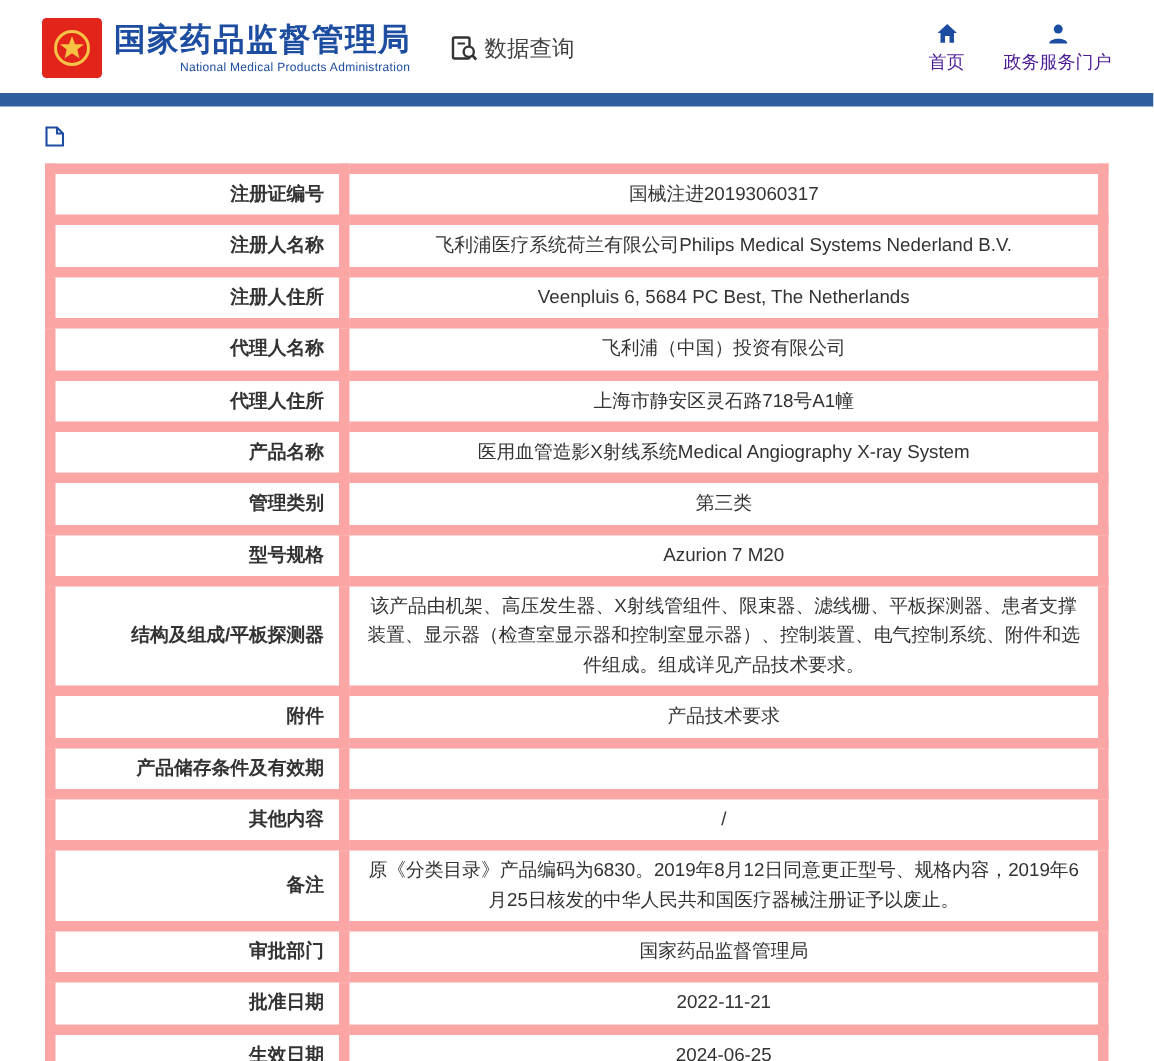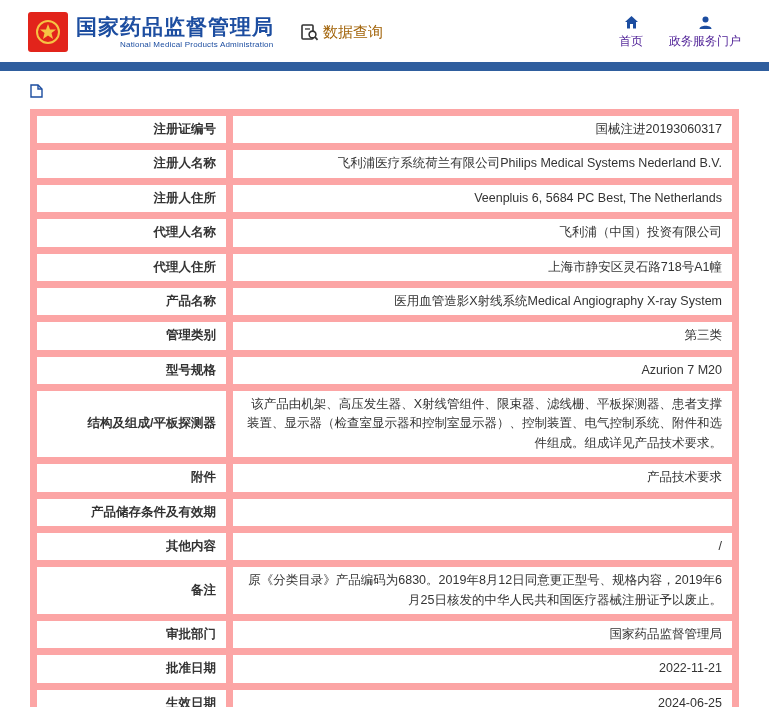--- a/index.html
+++ b/index.html
@@ -13,37 +13,37 @@
   .site-header{
     display:flex; align-items:center;
     padding:11px 28px 9px 28px; background:#fff; height:62px;
   }
   .logo{ width:40px; height:40px; background:#e2241b; border-radius:3px;
     display:flex; align-items:center; justify-content:center; flex:0 0 auto; }
   .title-block{ margin-left:8px; }
   .site-title{ color:#1c4da0; font-size:21px; font-weight:bold; letter-spacing:1px; line-height:1.1; }
   .site-subtitle{ color:#1c4da0; font-size:8px; letter-spacing:.2px; margin-top:2px;margin-left:44px; }
   .data-query{ display:flex; gap:4px; margin-left:26px;
-    font-size:15px; color:#a16207; cursor:pointer; text-decoration:none; }
+    font-size:15px; color:#404040; cursor:pointer; text-decoration:none; }
   .header-nav{ margin-left:auto; display:flex; gap:26px; }
   .nav-item{ display:flex; flex-direction:column; align-items:center; gap:3px;
     font-size:12px; color:#4c1d95; cursor:pointer; text-decoration:none; }
   .blue-bar{ height:9px; background:#2f5e9e; width:100%; }
   
   main{ padding:0 30px; }
   .breadcrumb{ display:flex; align-items:center; gap:5px;
     margin:13px 0 11px 0; color:#1c4da0; font-size:13px; }
   table.info{ width:100%; border-collapse:collapse; font-size:12.5px; }
   table.info th, table.info td{
     border:7px solid #fca5a5; padding:4px 10px; line-height:1.55; vertical-align:middle;
   }
   table.info th{
     width:196px; text-align:right; font-weight:bold; color:#333; white-space:nowrap;
   }
-  table.info td{ text-align:right; color:#333; }
+  table.info td{ text-align:center; color:#333; }
   td.empty{ height:26px; }
   svg{ display:block; }
 </style>
 </head>
 <body>
 
 <header class="site-header">
   <div class="logo">
     <svg width="30" height="30" viewBox="0 0 30 30">
       <circle cx="15" cy="15" r="11" fill="none" stroke="#f6c344" stroke-width="2"></circle>

